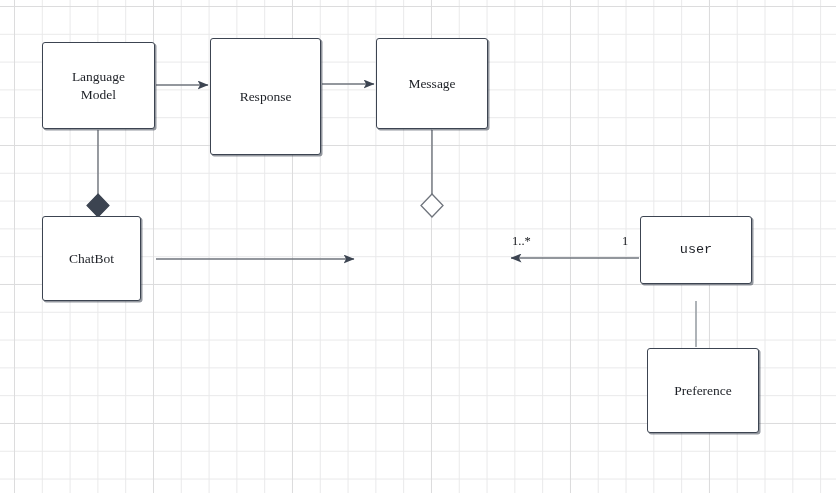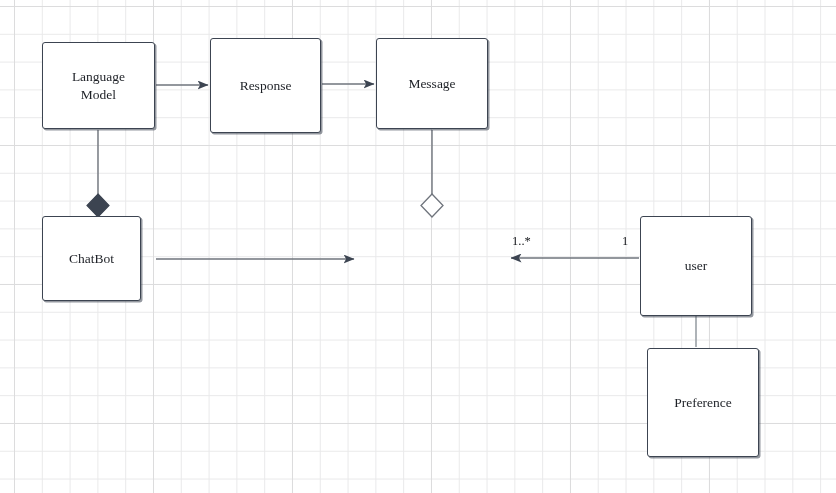--- a/index.html
+++ b/index.html
@@ -106,38 +106,38 @@
     </g>
   </svg>
 
   <div class="node" style="left:42px; top:42px; width:113px; height:87px;">
     <span>
       <span>Language</span><br>
       <span>Model</span>
     </span>
   </div>
 
-  <div class="node" style="left:210px; top:38px; width:111px; height:95px;">
+  <div class="node" style="left:210px; top:38px; width:111px; height:117px;">
     <span>Response</span>
   </div>
 
   <div class="node" style="left:376px; top:38px; width:112px; height:91px;text-align:center;">
     <span>Message</span>
   </div>
 
   <div class="node" style="left:42px; top:216px; width:99px; height:85px;">
     <span>ChatBot</span>
   </div>
 
 
-  <div class="node" style="left:640px; top:216px; width:112px; height:100px;">
+  <div class="node" style="left:640px; top:216px; width:112px; height:68px;font-family:Liberation Mono, monospace;">
     <span>user</span>
   </div>
 
-  <div class="node" style="left:647px; top:348px; width:112px; height:109px;">
+  <div class="node" style="left:647px; top:348px; width:112px; height:85px;">
     <span>Preference</span>
   </div>
 
   <div class="mult-label" style="left:512px; top:235px;">1..*</div>
 
   <div class="mult-label" style="left:622px; top:235px;">1</div>
 
 </div>
 
 </body></html>

